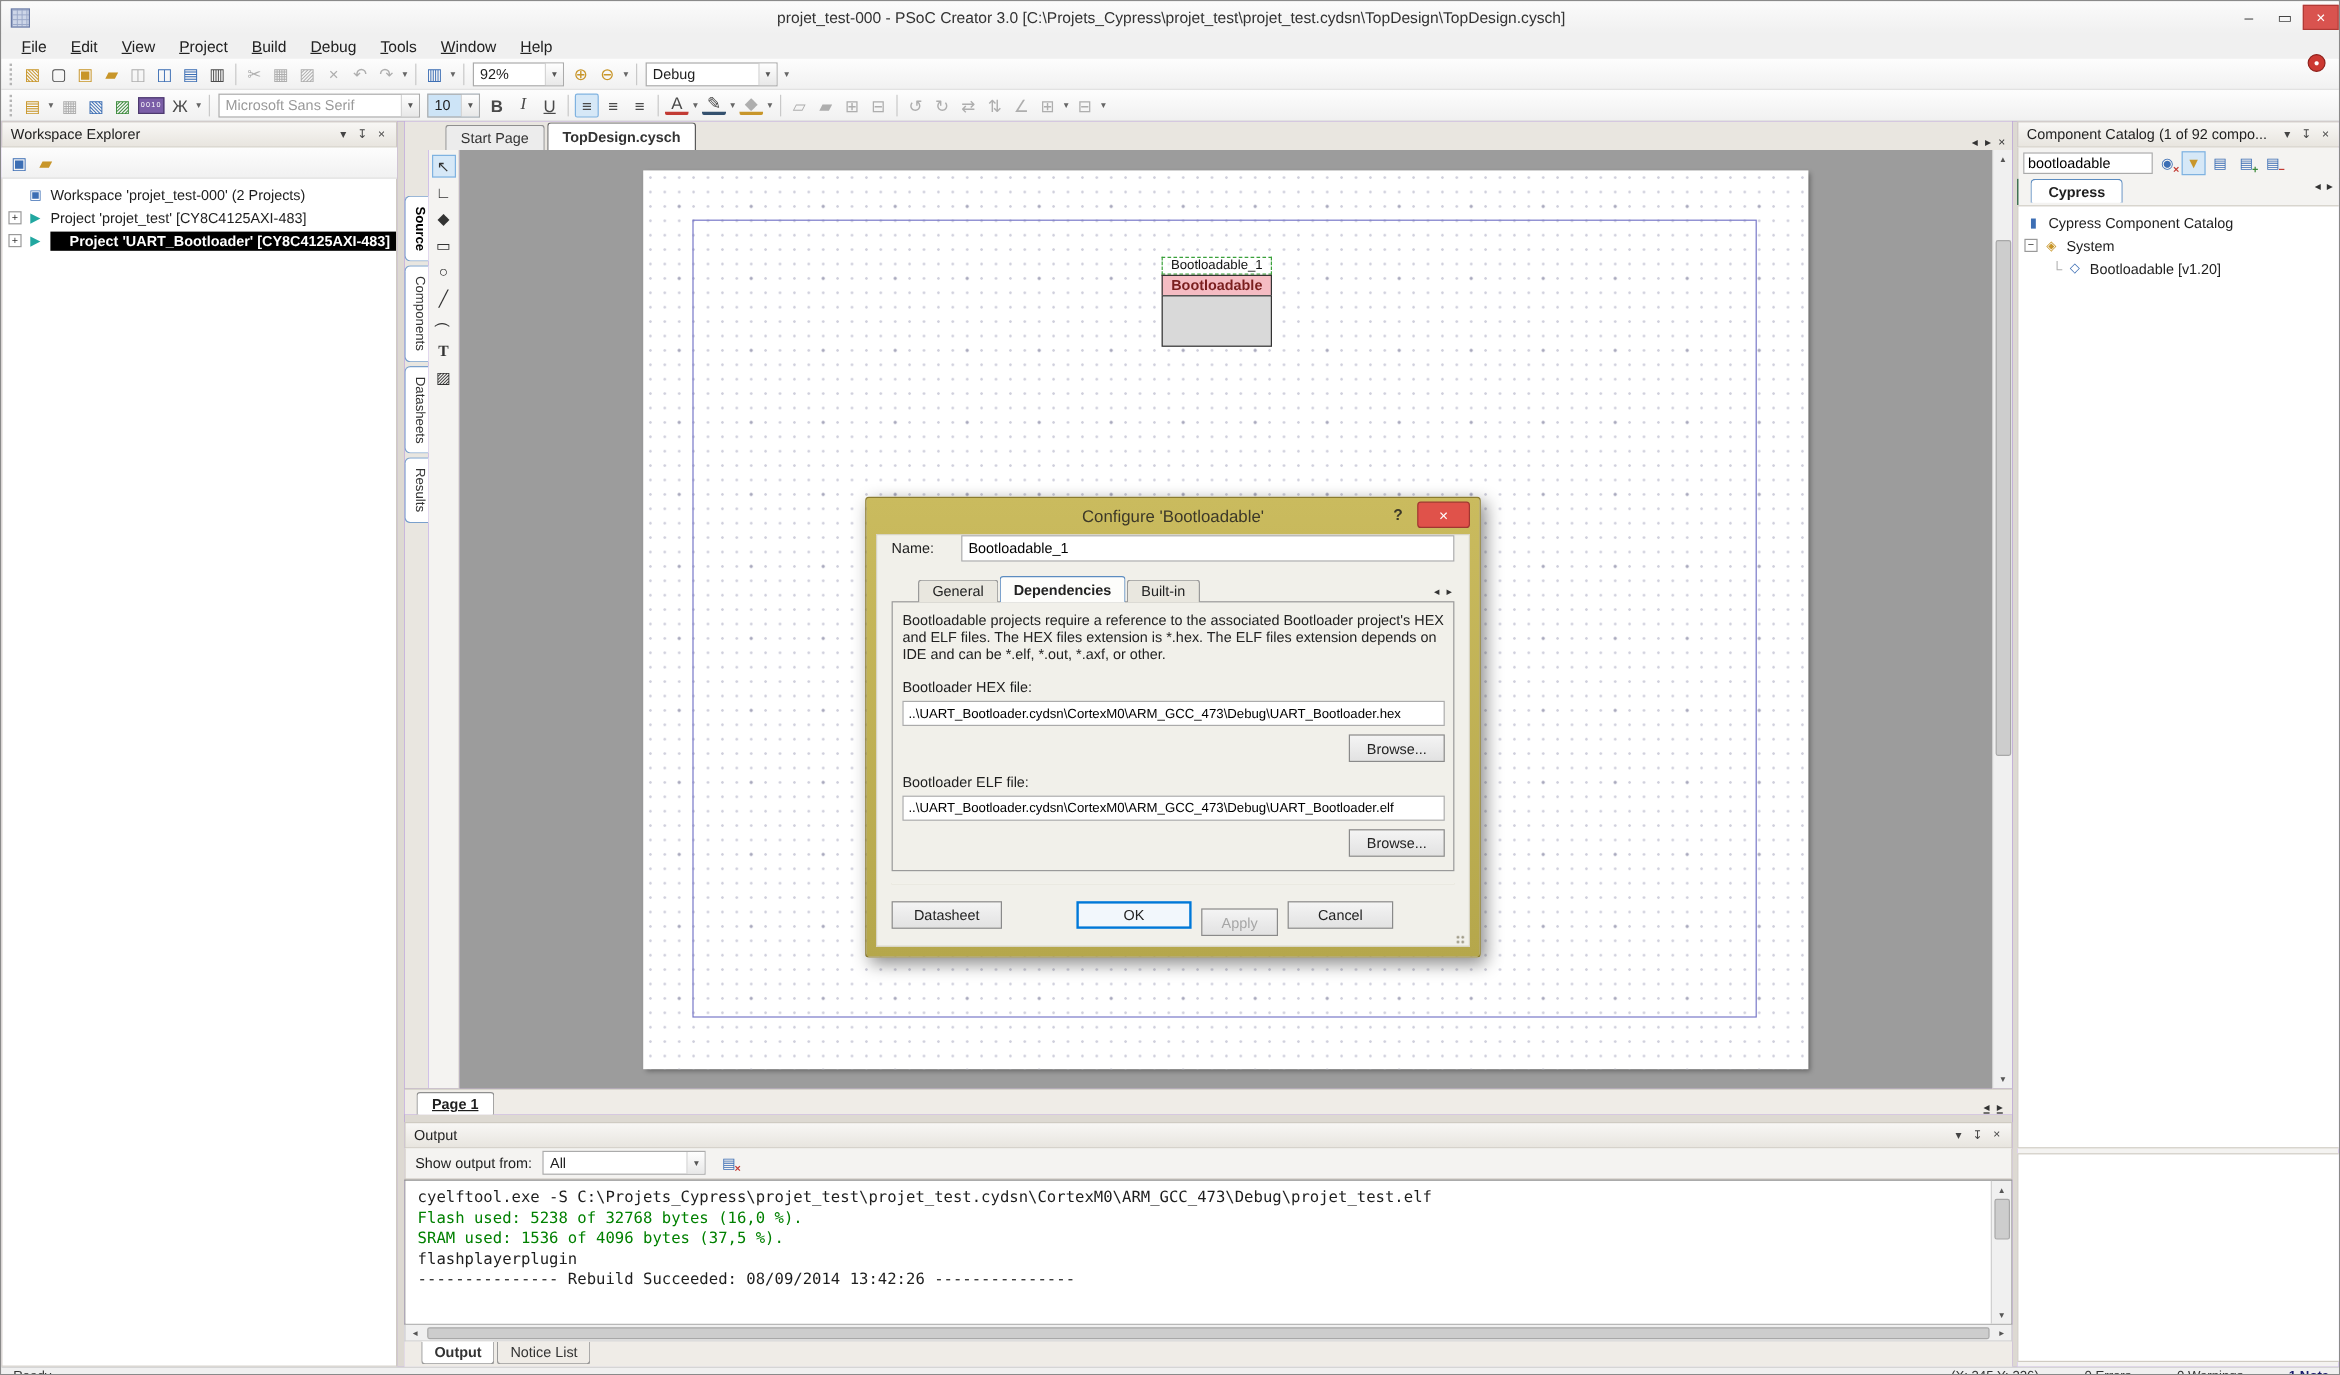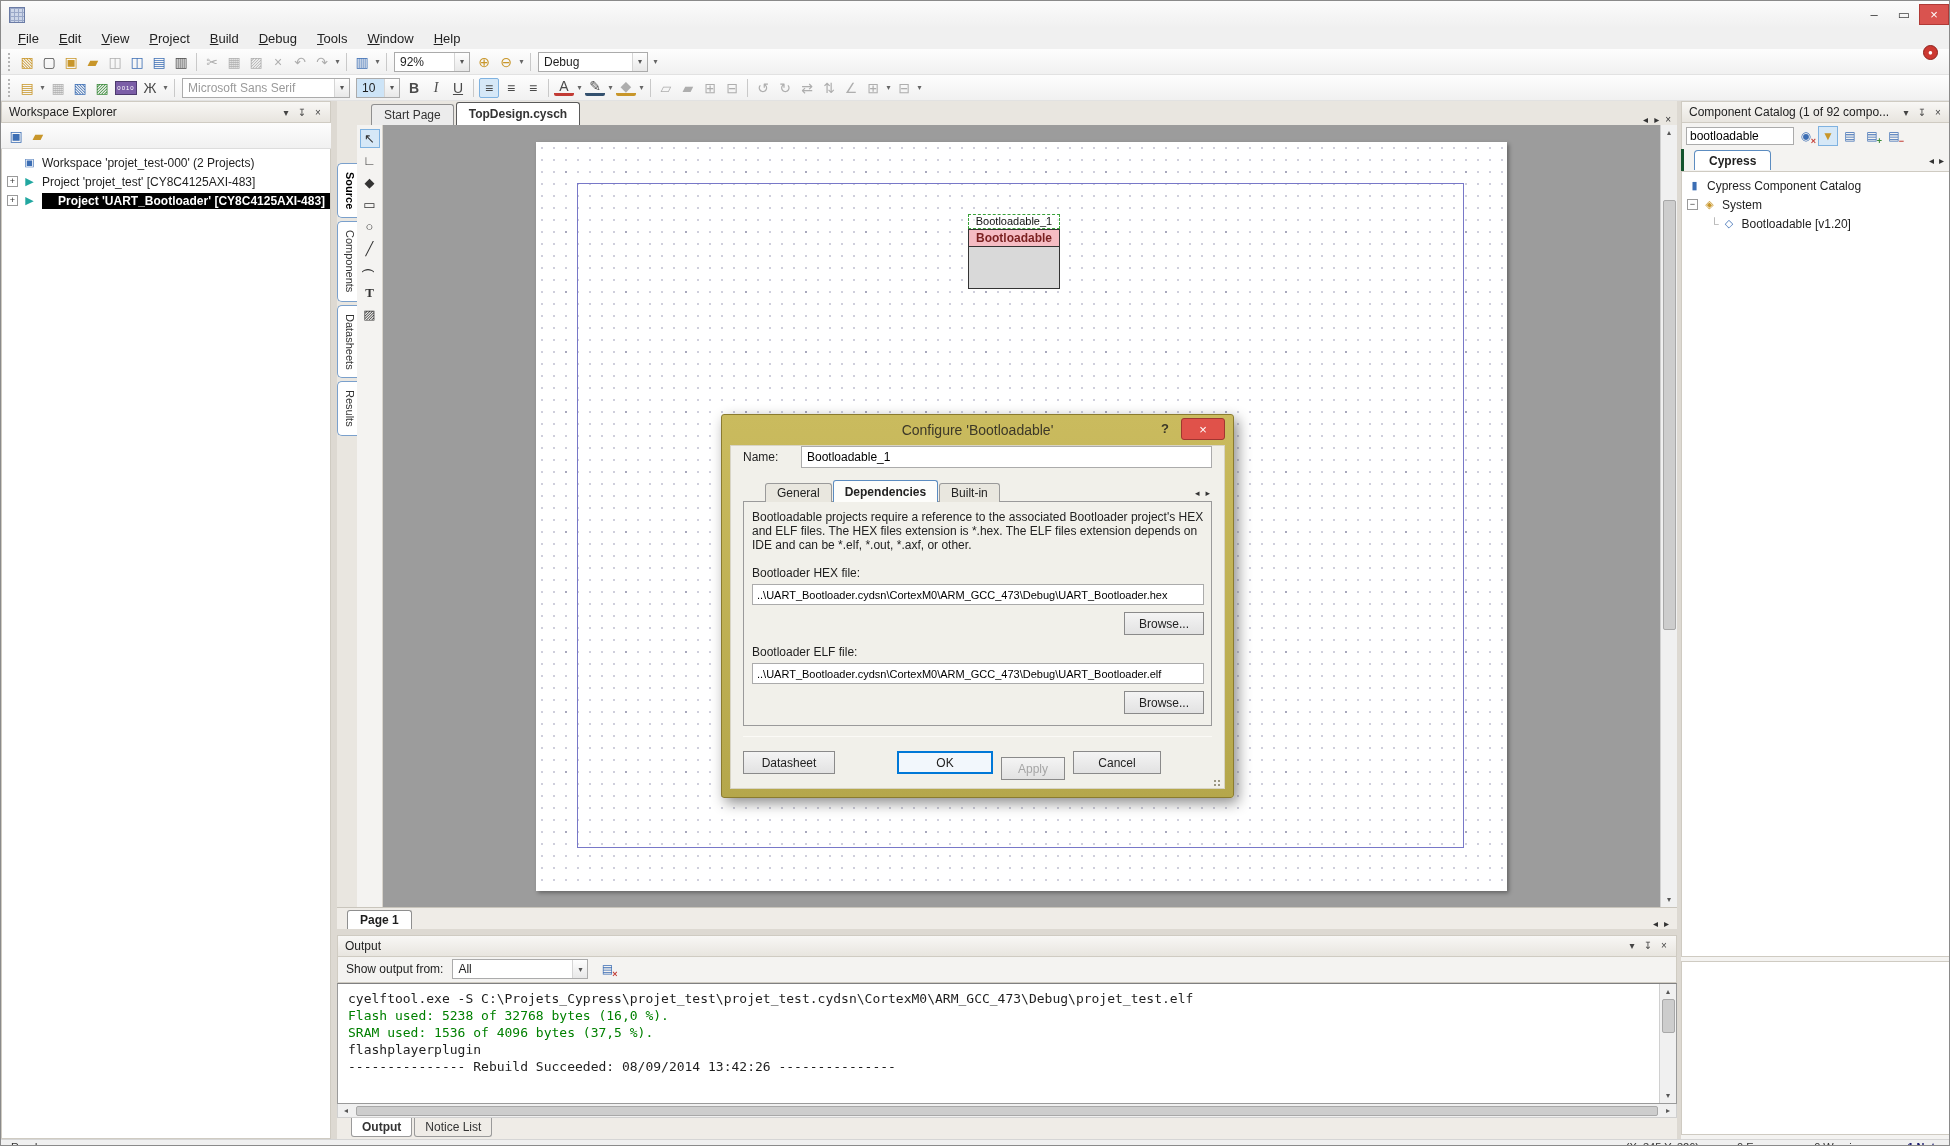--- a/index.html
+++ b/index.html
@@ -114,21 +114,21 @@
   .schembox { position:absolute; left:41px; top:41px; width:887px; height:665px;
     border:1px solid #7878c8; }
   .component { position:absolute; left:585px; top:89px; width:92px; }
   .comp-label { border:1px dashed #3aa13a; background:rgba(255,255,255,0.6); font-size:11px;
     text-align:center; color:#111; height:15px; line-height:13px; }
   .comp-head { border:1px solid #333; border-bottom:none; background:#f5bcc3; color:#7a1f1f;
     font-weight:bold; font-size:12px; text-align:center; height:17px; line-height:16px; }
   .comp-body { border:1px solid #333; background:#d9d9d9; height:43px; }
   
   .pagebar { height:22px; background:#efece7; border-top:1px solid #c9c5bc; display:flex;
-    align-items:flex-end; padding-left:10px; }
+    align-items:flex-end; padding-left:10px;text-decoration:underline; }
   .ptab { height:19px; background:#fff; border:1px solid #8f8f8f; border-bottom:none;
     border-radius:3px 3px 0 0; padding:0 12px; font-size:12px; font-weight:bold;
     display:flex; align-items:center; }
   .pagenav { margin-left:auto; padding-right:8px; display:flex; gap:6px; font-size:10px; color:#333; }
   .hsplit { height:6px; background:#ddd9d2; }
   
   .output { height:204px; display:flex; flex-direction:column; background:#f4f3f1; }
   .out-controls { height:26px; display:flex; align-items:center; background:#f4f3f1;
     border:1px solid #cfcbc2; border-top:none; padding-left:8px; gap:6px; font-size:12px; }
   .consolewrap { height:123px; display:flex; border:1px solid #9a9a9a; border-top:1px solid #808080; }
@@ -145,22 +145,22 @@
     background:#efece7; margin-right:2px; }
   .otab.active { background:#fff; font-weight:bold; }
   
   .searchrow { height:26px; display:flex; align-items:center; background:#f4f3f1; padding:0 4px;
     gap:2px; border-left:1px solid #cfcbc2; border-right:1px solid #cfcbc2; }
   .searchbox { width:108px; height:18px; border:1px solid #ababab; background:#fff; font-size:12px;
     padding:0 3px; font-family:"Liberation Sans", sans-serif; }
   .cicon { position:relative; width:20px; height:20px; display:inline-flex; align-items:center;
     justify-content:center; font-size:12px; }
   .badge { position:absolute; right:0; bottom:0; font-size:9px; font-weight:bold; }
-  .cat-tabrow { height:22px; display:flex; align-items:center; background:#f4f3f1; padding-left:10px;
-    border-left:3px solid #14532d; border-right:1px solid #cfcbc2; }
+  .cat-tabrow { height:22px; display:flex; align-items:flex-start; background:#f4f3f1; padding-left:10px;
+    border-left:1px solid #14532d; border-right:1px solid #cfcbc2; }
   .cat-tab { height:20px; background:#fff; border:1px solid #5c8cc0; border-bottom:none;
     border-radius:4px 4px 0 0; padding:0 14px; font-weight:bold; font-size:12px; display:flex; align-items:center; }
   .cat-nav { margin-left:auto; display:flex; gap:5px; padding-right:6px; font-size:10px; color:#333; }
   .cat-tree { background:#fff; border:1px solid #cfcbc2; flex:none; height:786px; padding-top:4px; }
   .rp-bottom { height:174px; background:#fff; border:1px solid #cfcbc2; margin-top:4px; }
   .lgray { color:#b0b0b0; }
   
   .dialog { position:absolute; left:338px; top:289px; width:513px; height:384px;
     background:linear-gradient(#cabb5e,#b5a74b); border:1px solid #8a7b2f; border-radius:3px;
     box-shadow:4px 5px 14px rgba(0,0,0,0.45); }
@@ -207,20 +207,21 @@
   .sb-right { margin-left:auto; display:flex; gap:38px; }
   .sb-notes { color:#1b1b6e; font-weight:bold; }
 </style>
 </head>
 <body>
 
 <div class="screen">
 
   <div class="titlebar">
     <span class="app-icon"></span>
+    <span class="title-text">projet_test-000 - PSoC Creator 3.0  [C:\Projets_Cypress\projet_test\projet_test.cydsn\TopDesign\TopDesign.cysch]</span>
     <span class="win-buttons">
       <span class="win-btn">–</span>
       <span class="win-btn">▭</span>
       <span class="win-btn close">×</span>
     </span>
   </div>
 
   <div class="menubar">
     <span class="menu-item">File</span>
     <span class="menu-item">Edit</span>

